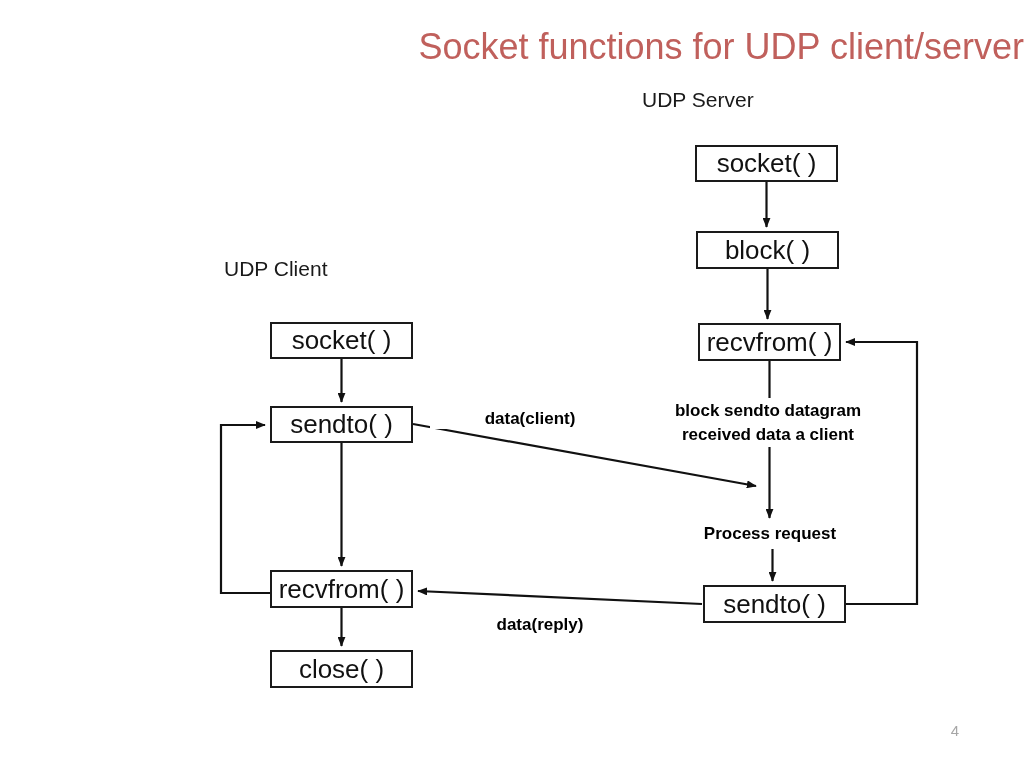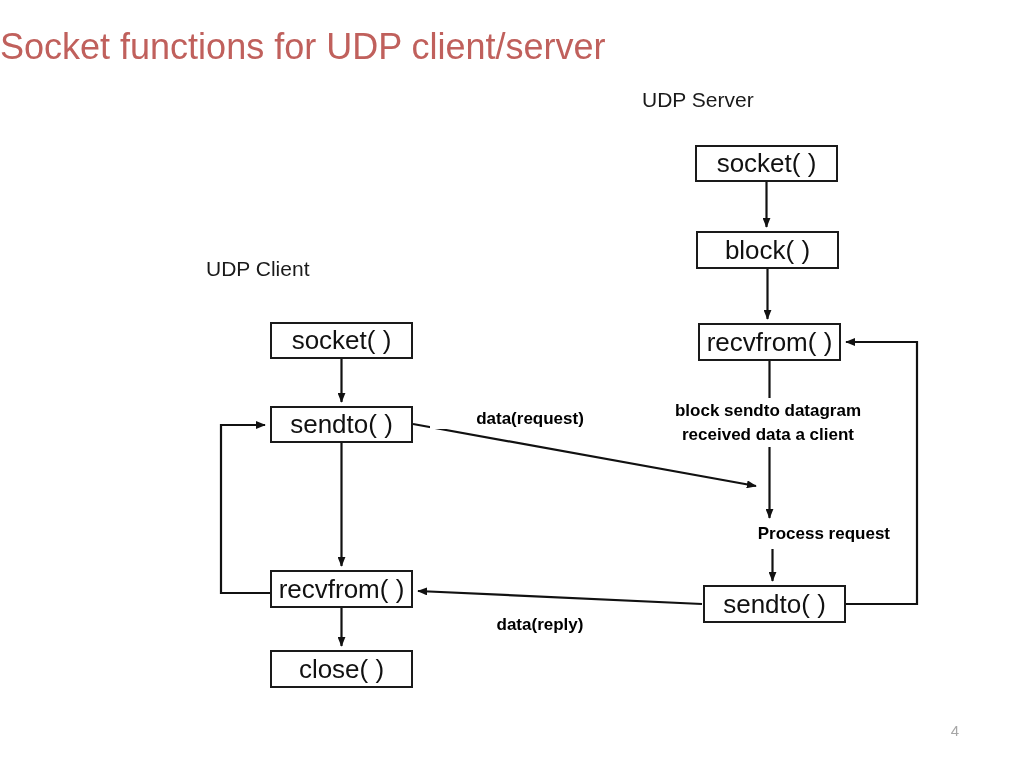--- a/index.html
+++ b/index.html
@@ -23,39 +23,39 @@
     height: 768px;
     background: #ffffff;
   }
 
   
   #slide-title {
     position: absolute;
     left: 0;
     top: 26px;
     width: 1024px;
-    text-align: left;
+    text-align: right;
     font-size: 36px;
     font-weight: 400;
     letter-spacing: 0px;
     color: #c0605c;
     white-space: nowrap;
   }
 
   
   .column-heading {
     position: absolute;
     font-size: 21px;
     font-weight: 400;
     color: #1a1a1a;
     white-space: nowrap;
     text-align: left;
   }
   #heading-server { left: 642px; top: 88px; width: 246px; }
-  #heading-client { left: 206px; top: 257px; width: 246px; }
+  #heading-client { left: 224px; top: 257px; width: 246px; }
 
   
   .proc-box {
     position: absolute;
     box-sizing: border-box;
     border: 2px solid #1a1a1a;
     background: #ffffff;
     display: flex;
     align-items: center;
     justify-content: center;
@@ -84,21 +84,21 @@
     font-size: 17px;
     font-weight: bold;
     color: #000000;
     white-space: nowrap;
     text-align: center;
     z-index: 5;
   }
   .note.two-line { white-space: normal; line-height: 1.42; }
 
   #note-block       { left: 630px; top: 399px; width: 276px; background: #ffffff; }
-  #note-process     { left: 650px; top: 524px; width: 240px; background: #ffffff; text-align: right; }
+  #note-process     { left: 650px; top: 524px; width: 240px; background: #ffffff; }
   #note-request     { left: 430px; top: 409px; width: 200px; background: #ffffff; }
   #note-reply       { left: 450px; top: 615px; width: 180px; background: #ffffff; }
 
   
   #connectors {
     position: absolute;
     left: 0; top: 0;
     width: 1024px;
     height: 768px;
     z-index: 2;
@@ -177,19 +177,19 @@
 
   <div class="proc-box" id="box-server-sendto">sendto( )</div>
 
   <div class="note two-line" id="note-block">
     <span>block sendto datagram</span><br>
     <span>received data a client</span>
   </div>
 
   <div class="note" id="note-process">Process request</div>
 
-  <div class="note" id="note-request">data(request)</div>
+  <div class="note" id="note-request">data(client)</div>
 
   <div class="note" id="note-reply">data(reply)</div>
 
   <div id="page-number">4</div>
 
 </div>
 
 </body></html>

